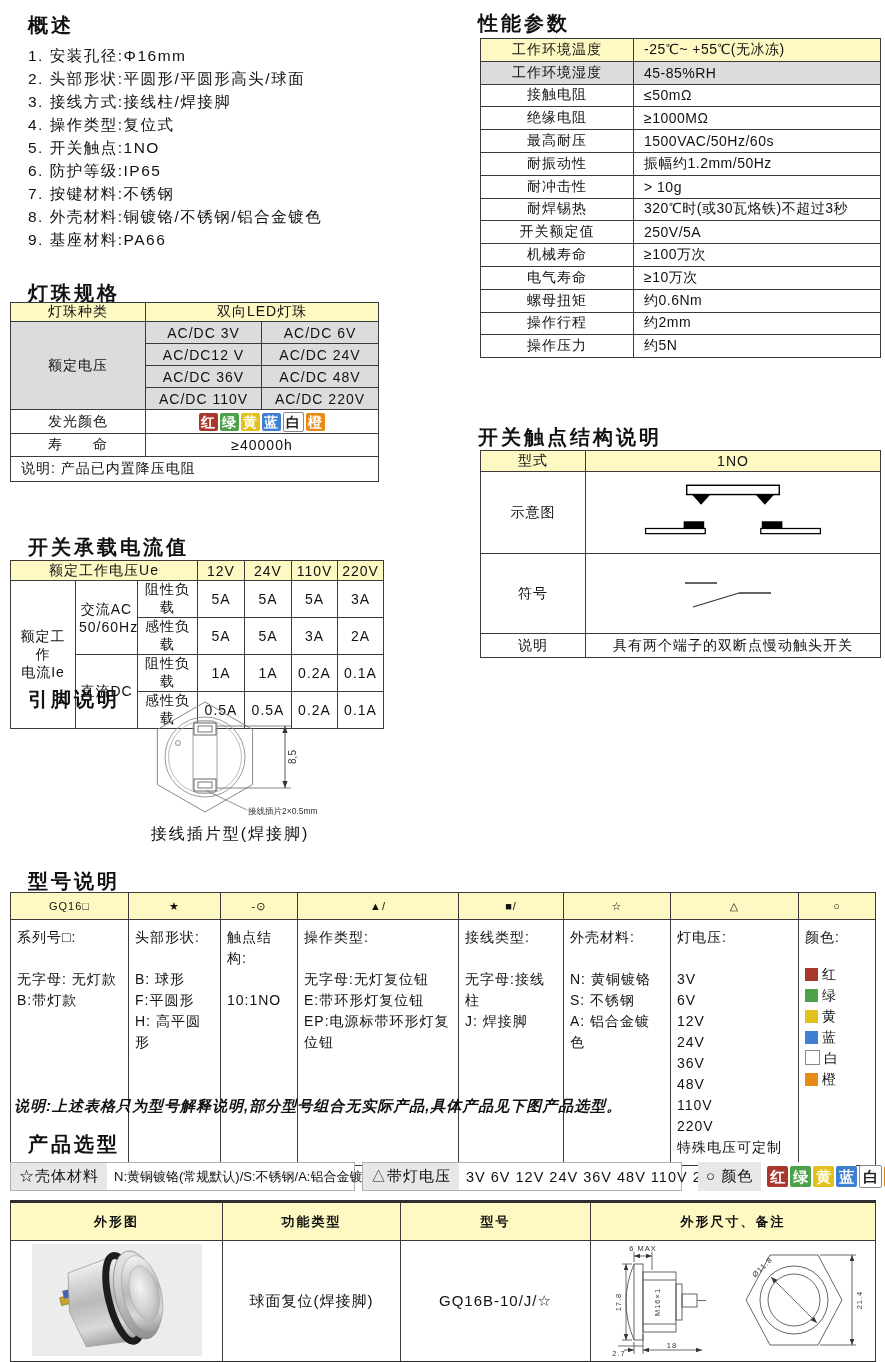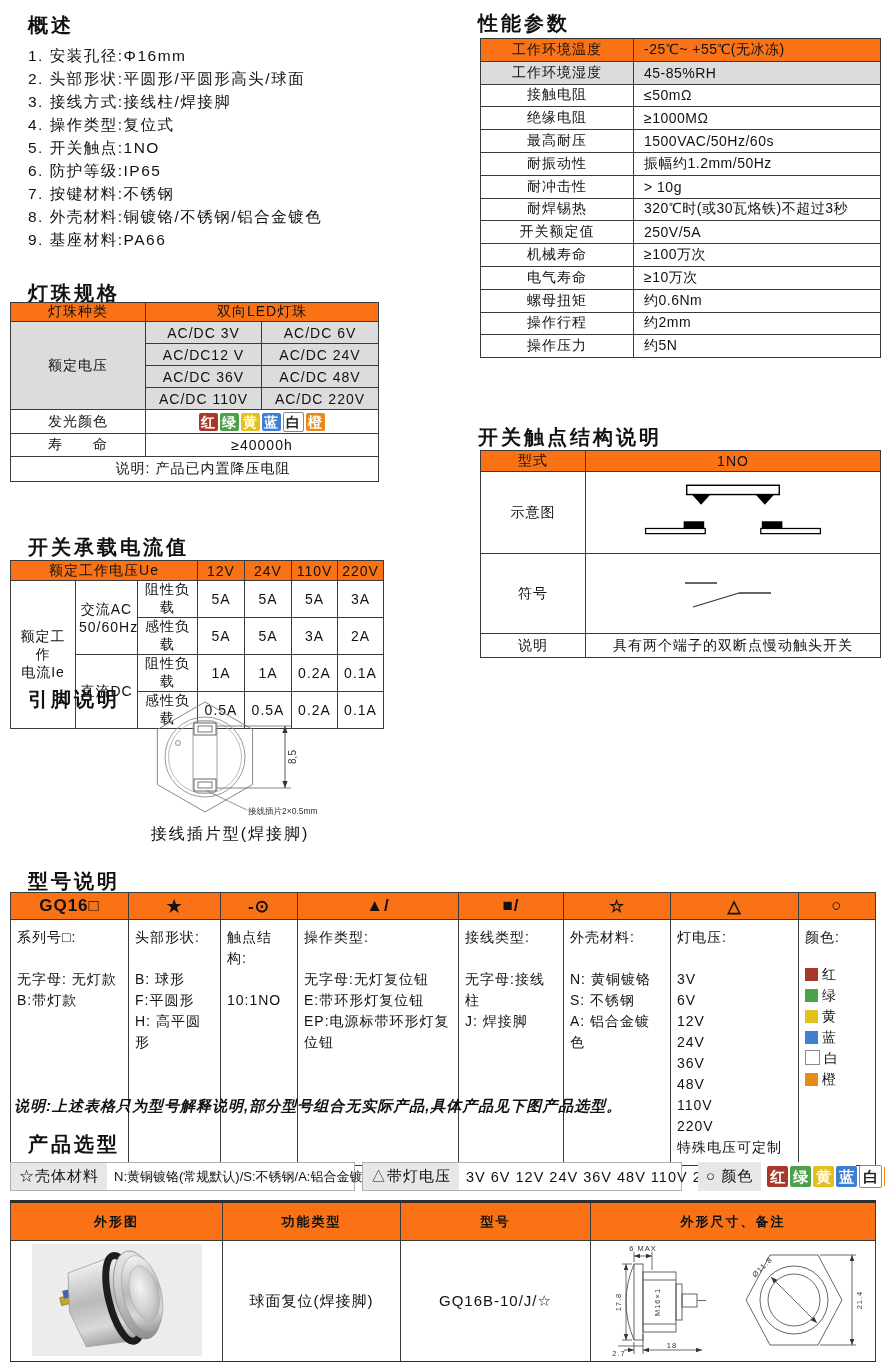--- a/index.html
+++ b/index.html
@@ -3,38 +3,38 @@
 <meta charset="utf-8">
 <style>
   html,body{margin:0;padding:0;background:#fff;}
   .page{position:relative;width:885px;height:1362px;background:#fff;overflow:hidden;
         font-family:"Liberation Sans",sans-serif;color:#111;}
   .sec-title{position:absolute;font-size:20px;font-weight:bold;letter-spacing:3px;white-space:nowrap;}
   .abs{position:absolute;}
   table{border-collapse:collapse;table-layout:fixed;}
   td,th{border:1px solid #3a3a3a;font-size:14px;text-align:center;padding:0 3px;
         font-weight:normal;letter-spacing:1px;overflow:hidden;}
-  .blue{background:#f97316;}
+  .blue{background:#fef9c3;}
   .gray{background:#dcdcdc;}
   .pre{white-space:pre-line;}
   .left{text-align:left;}
   
   .ov-item{height:23px;font-size:15.5px;letter-spacing:1.5px;white-space:nowrap;}
   
   .perf td{height:21.8px;}
   .perf .val{text-align:left;padding-left:10px;letter-spacing:0.5px;}
   
   .chip{display:inline-block;min-width:17px;height:18px;line-height:18px;padding:0 1px;
         margin:0 1px;border-radius:2px;font-size:14px;font-weight:bold;color:#fff;
         text-align:center;vertical-align:middle;}
   .chip-lg{height:21px;line-height:21px;min-width:19px;font-size:15px;}
   .sw{display:inline-block;width:13px;height:13px;margin-right:4px;vertical-align:-2px;}
   .swrow{font-size:14px;line-height:21px;letter-spacing:1px;}
   
-  .model th{height:26px;font-size:17px;font-weight:bold;}
+  .model th{height:26px;font-size:11px;font-weight:normal;}
   .model td{vertical-align:top;text-align:left;padding:7px 6px;font-size:14px;line-height:1.5;height:168px;}
   
   .selgroup{position:absolute;top:1162px;height:29px;border:1px solid #b0b0b0;
             display:flex;align-items:center;background:#fff;box-sizing:border-box;}
   .sellabel{background:#e7e7e7;align-self:stretch;display:flex;align-items:center;
             padding:0 8px;font-size:15px;letter-spacing:1px;white-space:nowrap;}
   .selval{padding:0 7px;white-space:nowrap;}
   
   .prod{border-top:3px solid #2e2e2e;border-bottom:3px solid #2e2e2e;}
   .prod th{height:37px;font-size:13px;font-weight:bold;letter-spacing:2px;}
@@ -168,21 +168,21 @@
       <td>发光颜色</td>
       <td colspan="2">
         <span class="chip" style="background:#a8372c;color:#fff">红</span><span class="chip" style="background:#4ea14b;color:#fff">绿</span><span class="chip" style="background:#e2c01d;color:#fff">黄</span><span class="chip" style="background:#3e7fd2;color:#fff">蓝</span><span class="chip" style="background:#ffffff;color:#222;border:1px solid #8a8a8a">白</span><span class="chip" style="background:#e98a17;color:#fff">橙</span>
       </td>
     </tr>
     <tr style="height:23px;">
       <td>寿　　命</td>
       <td colspan="2">≥40000h</td>
     </tr>
     <tr style="height:25px;">
-      <td colspan="3" class="left" style="padding-left:20px;text-align:center;">说明: 产品已内置降压电阻</td>
+      <td colspan="3" class="left" style="padding-left:10px;">说明: 产品已内置降压电阻</td>
     </tr>
   </tbody>
     </table>
 
   <div class="sec-title" style="left:28px;top:534px;">开关承载电流值</div>
   <table class="abs" style="left:10px;top:560px;width:373px;font-size:13px;">
     <colgroup>
         <col style="width:65px">
         <col style="width:62px">
         <col style="width:60px">

